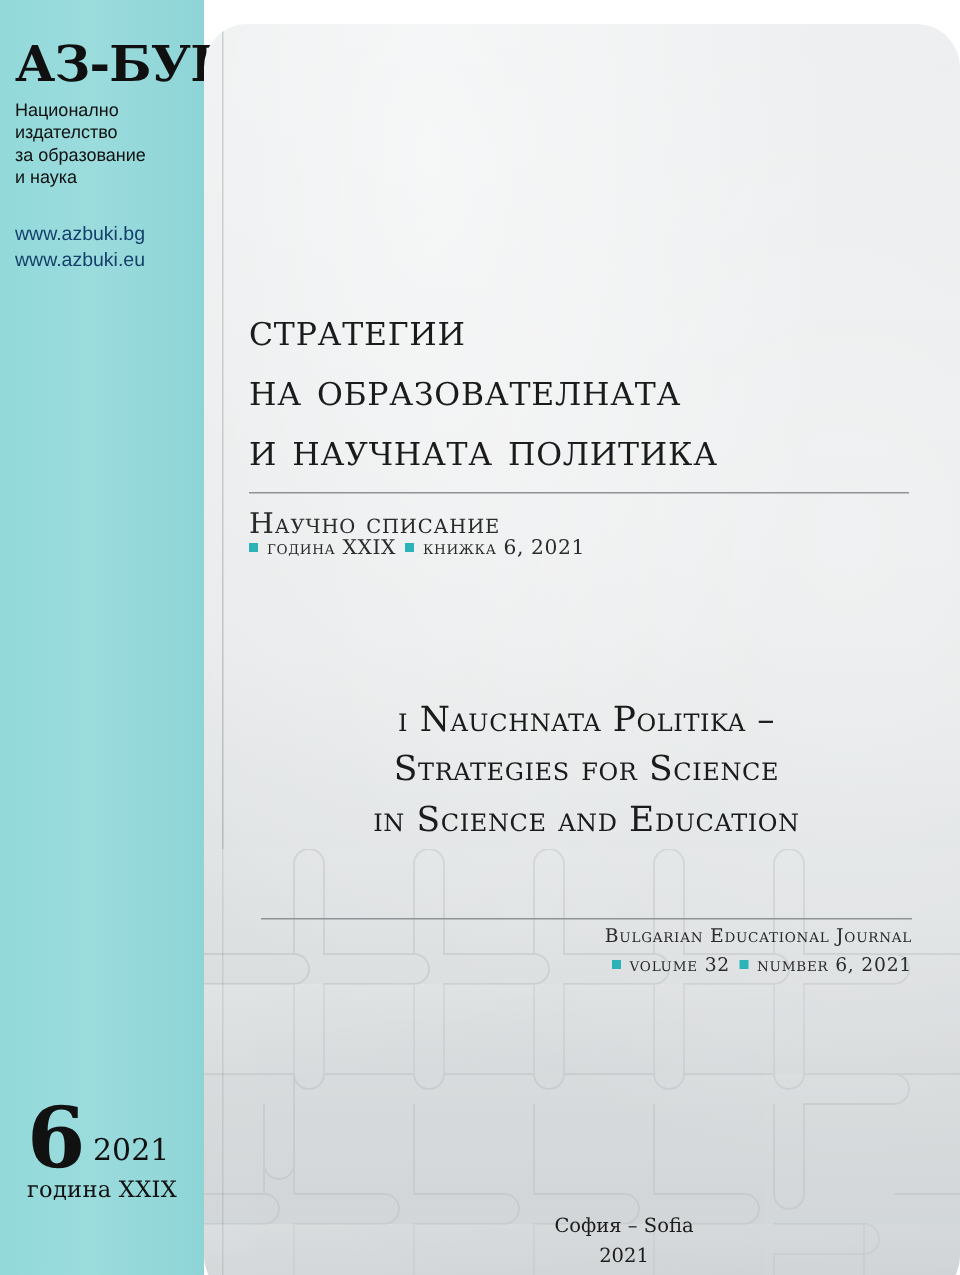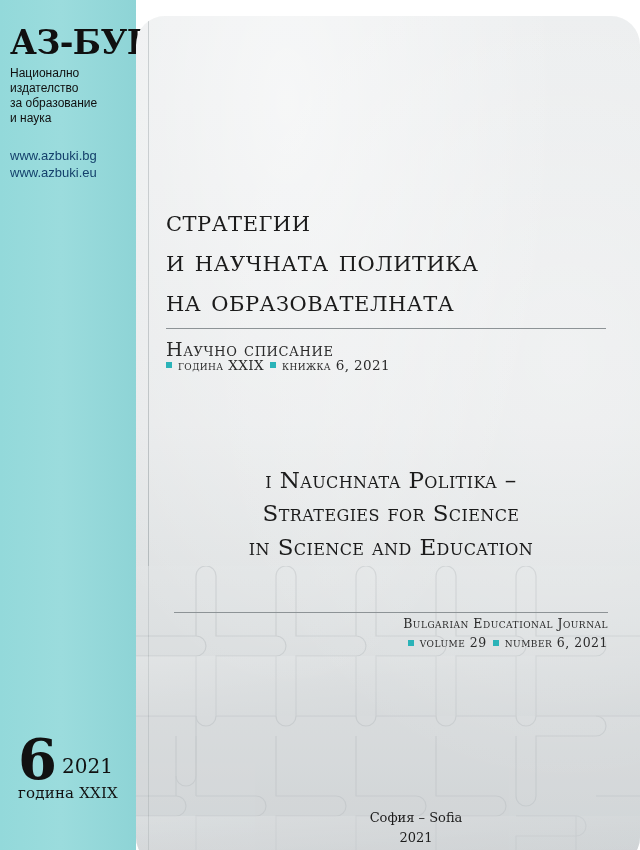--- a/index.html
+++ b/index.html
@@ -347,22 +347,22 @@
         <rect x="0" y="250" width="504" height="50"></rect>
       </g>
     </svg>
 
     <div class="gloss"></div>
 
     <div class="content">
 
       <div class="bg-title">
         <div class="title-line">Стратегии</div>
+        <div class="title-line">на образователната</div>
         <div class="title-line">и научната политика</div>
-        <div class="title-line">на образователната</div>
       </div>
 
       <div class="rule rule-top"></div>
 
       <div class="sub-bg">Научно списание</div>
 
       <div class="sub-bg2">
         <span class="sq"></span>
         <span>година XXIX</span>
         <span class="sq"></span>
@@ -374,21 +374,21 @@
         <div>Strategies for Science</div>
         <div>in Science and Education</div>
       </div>
 
       <div class="rule rule-mid"></div>
 
       <div class="en-sub">Bulgarian Educational Journal</div>
 
       <div class="en-sub2">
         <span class="sq"></span>
-        <span>volume 29</span>
+        <span>volume 32</span>
         <span class="sq"></span>
         <span>number 6, 2021</span>
       </div>
 
       <div class="footer">
         <div>София – Sofia</div>
         <div>2021</div>
       </div>
 
     </div>

